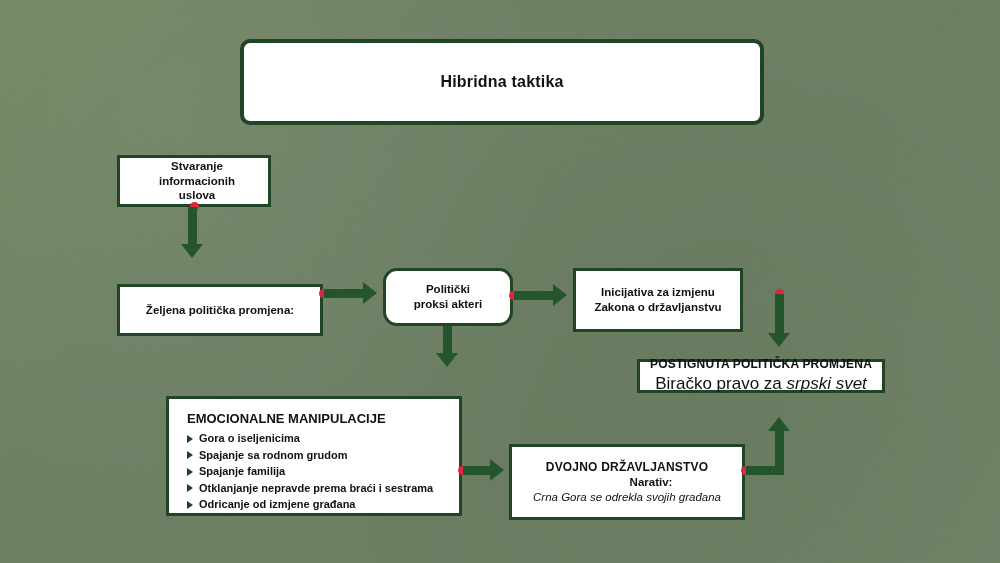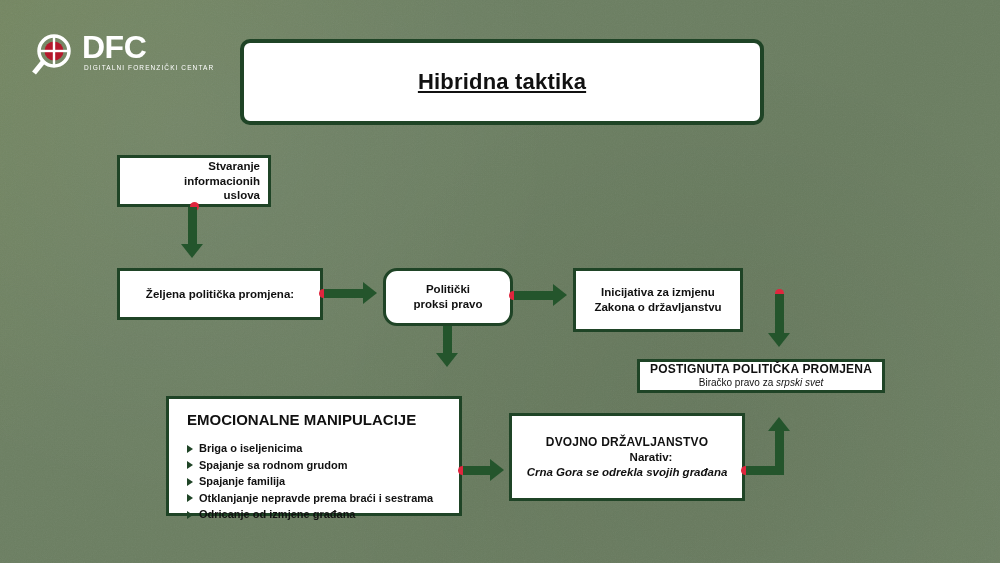--- a/index.html
+++ b/index.html
@@ -83,40 +83,39 @@
 
   .title-box {
     left: 240px;
     top: 39px;
     width: 524px;
     height: 86px;
     border-radius: 10px;
     border-width: 4px;
   }
   .title-box .line {
-    font-size: 22px;
+    font-size: 16px;
     font-weight: bold;
     letter-spacing: .2px;
-    text-decoration: underline;
   }
 
   .b-info {
     left: 117px;
     top: 155px;
     width: 154px;
     height: 52px;
     padding: 0 8px;
   }
   .b-info .line { font-size: 11.5px; font-weight: bold; }
-  .b-info { align-items: flex-start; text-align: right; }
+  .b-info { align-items: flex-start; text-align: center; }
   .b-info .inner { padding-left: 6px; }
 
   .b-zeljena {
     left: 117px;
-    top: 268px;
+    top: 284px;
     width: 206px;
     height: 52px;
   }
   .b-zeljena .line { font-size: 11.5px; font-weight: bold; }
 
   .b-proksi {
     left: 383px;
     top: 268px;
     width: 130px;
     height: 58px;
@@ -132,36 +131,36 @@
   }
   .b-inicijativa .line { font-size: 11.5px; font-weight: bold; }
 
   .b-postignuta {
     left: 637px;
     top: 359px;
     width: 248px;
     height: 34px;
   }
   .b-postignuta .line1 { font-size: 12px; font-weight: bold; letter-spacing: .2px; }
-  .b-postignuta .line2 { font-size: 10px; }
+  .b-postignuta .line2 { font-size: 17px; }
 
   .b-emoc {
     left: 166px;
     top: 396px;
     width: 296px;
     height: 120px;
     align-items: flex-start;
     justify-content: flex-start;
     text-align: left;
     padding: 12px 10px 10px 18px;
   }
   .b-emoc .head {
-    font-size: 15px;
+    font-size: 13px;
     font-weight: bold;
-    margin-bottom: 12px;
+    margin-bottom: 4px;
   }
   .b-emoc ul {
     list-style: none;
     margin: 0;
     padding: 0;
   }
   .b-emoc li {
     font-size: 11px;
     font-weight: bold;
     line-height: 16.5px;
@@ -173,27 +172,27 @@
     position: absolute;
     left: 0;
     top: 4.5px;
     border-left: 6px solid #1f4426;
     border-top: 4px solid transparent;
     border-bottom: 4px solid transparent;
   }
 
   .b-dvojno {
     left: 509px;
-    top: 413px;
+    top: 444px;
     width: 236px;
-    height: 88px;
+    height: 76px;
   }
   .b-dvojno .line1 { font-size: 12px; font-weight: bold; letter-spacing: .2px; }
   .b-dvojno .line2 { font-size: 11.5px; font-weight: bold; margin-left: 48px; }
-  .b-dvojno .line3 { font-size: 11.5px; font-style: italic; font-weight: bold; }
+  .b-dvojno .line3 { font-size: 11.5px; font-style: italic; font-weight: normal; }
 
   .italic { font-style: italic; }
 
   
   .conn {
     position: absolute;
     background: #24552c;
   }
   .dot {
     position: absolute;
@@ -228,31 +227,20 @@
 <div id="stage">
 
   <svg id="noise" width="1000" height="563">
     <filter id="grain">
       <feTurbulence type="fractalNoise" baseFrequency="0.9" numOctaves="3" stitchTiles="stitch"></feTurbulence>
       <feColorMatrix type="saturate" values="0"></feColorMatrix>
     </filter>
     <rect width="1000" height="563" filter="url(#grain)" opacity="0.22"></rect>
   </svg>
 
-  <div class="logo">
-    <svg class="logo-mark" viewBox="0 0 48 48">
-      <circle cx="24" cy="19" r="15" fill="none" stroke="#ffffff" stroke-width="3.5"></circle>
-      <circle cx="24" cy="19" r="9.5" fill="#b5182c"></circle>
-      <line x1="8" y1="19" x2="40" y2="19" stroke="#ffffff" stroke-width="2.4"></line>
-      <line x1="24" y1="4" x2="24" y2="34" stroke="#ffffff" stroke-width="2.4"></line>
-      <line x1="13" y1="30" x2="4" y2="41" stroke="#ffffff" stroke-width="5"></line>
-    </svg>
-    <div class="logo-text">DFC</div>
-    <div class="logo-sub">DIGITALNI FORENZIČKI CENTAR</div>
-  </div>
 
   <div class="box title-box">
     <div class="line">Hibridna taktika</div>
   </div>
 
   <div class="box b-info">
     <div class="inner">
       <div class="line">Stvaranje informacionih</div>
       <div class="line">uslova</div>
     </div>
@@ -266,21 +254,21 @@
   <div class="box b-zeljena">
     <div class="line">Željena politička promjena:</div>
   </div>
 
   <div class="dot" style="left:319px; top:289px;"></div>
   <div class="conn" style="left:324px; top:289px; width:40px; height:9px;"></div>
   <div class="arrow arrow-right" style="left:363px; top:282px;"></div>
 
   <div class="box b-proksi">
     <div class="line">Politički</div>
-    <div class="line">proksi pravo</div>
+    <div class="line">proksi akteri</div>
   </div>
 
   <div class="dot" style="left:509px; top:291px;"></div>
   <div class="conn" style="left:514px; top:291px; width:40px; height:9px;"></div>
   <div class="arrow arrow-right" style="left:553px; top:284px;"></div>
 
   <div class="conn" style="left:443px; top:326px; width:9px; height:28px;"></div>
   <div class="arrow arrow-down" style="left:436px; top:353px;"></div>
 
   <div class="box b-inicijativa">
@@ -295,21 +283,21 @@
   <div class="box b-postignuta">
     <div class="line line1">POSTIGNUTA POLITIČKA PROMJENA</div>
     <div class="line line2">
       <span>Biračko pravo za </span><span class="italic">srpski svet</span>
     </div>
   </div>
 
   <div class="box b-emoc">
     <div class="head">EMOCIONALNE MANIPULACIJE</div>
     <ul>
-      <li>Briga o iseljenicima</li>
+      <li>Gora o iseljenicima</li>
       <li>Spajanje sa rodnom grudom</li>
       <li>Spajanje familija</li>
       <li>Otklanjanje nepravde prema braći i sestrama</li>
       <li>Odricanje od izmjene građana</li>
     </ul>
   </div>
 
   <div class="dot" style="left:458px; top:466px;"></div>
   <div class="conn" style="left:463px; top:466px; width:28px; height:9px;"></div>
   <div class="arrow arrow-right" style="left:490px; top:459px;"></div>

